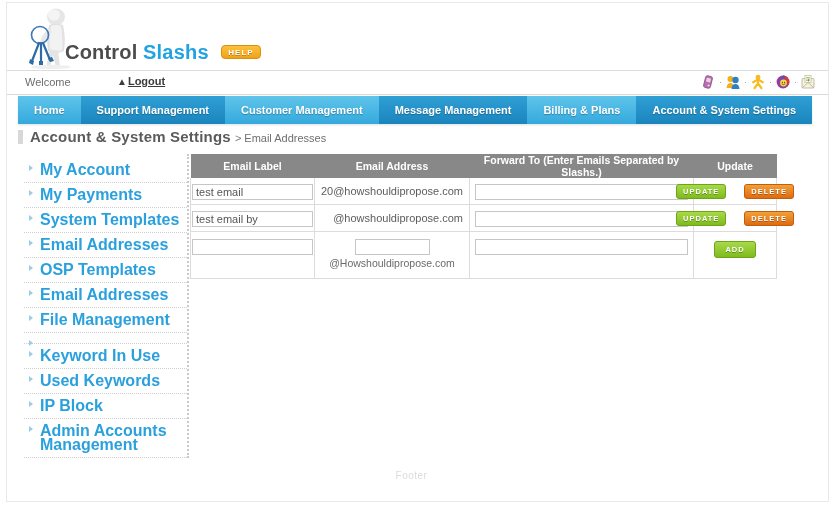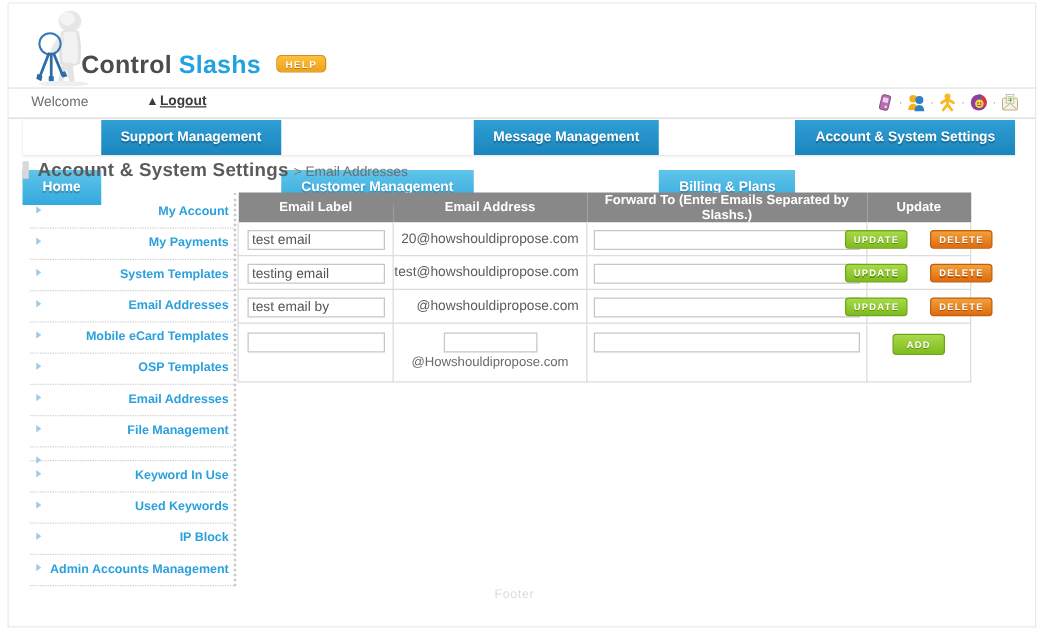--- a/index.html
+++ b/index.html
@@ -124,21 +124,21 @@
     color: #ffffff;
     font-size: 11px;
     font-weight: bold;
     text-align: center;
     padding: 0 16px;
     cursor: pointer;
     white-space: nowrap;
     text-shadow: 0 1px 1px rgba(0,0,0,0.28);
     box-sizing: border-box;
   }
-  .navtab.light { background: linear-gradient(#5fc4ea, #34a9dd); margin-top: 40px; }
+  .navtab.light { background: linear-gradient(#5fc4ea, #34a9dd); }
   .navtab.dark  { background: linear-gradient(#2f9fd4, #1a85bd); }
 
   
   #page-title-row {
     position: absolute;
     left: 18px; top: 128px;
     width: 795px; height: 22px;
   }
   #title-bar-mark {
     display:inline-block;
@@ -181,26 +181,25 @@
   }
   .side-item .arrow {
     position: absolute;
     left: 5px; top: 7px;
     width: 0; height: 0;
     border-left: 4px solid #9ecbe6;
     border-top: 3px solid transparent;
     border-bottom: 3px solid transparent;
   }
   .side-item .lbl {
-    font-size: 10px;
+    font-size: 16px;
     font-weight: bold;
     color: #2aa0dd;
     line-height: 14px;
     display: block;
-    text-align: right;
   }
 
   
   #table-wrap {
     position: absolute;
     left: 172px; top: 0;
     width: 600px;
   }
   table#email-table {
     border-collapse: collapse;
@@ -237,21 +236,21 @@
     border: 1px solid #c6c6c6;
     background: #ffffff;
     font-family: "Liberation Sans", sans-serif;
     font-size: 11px;
     color: #555555;
     height: 16px;
     padding: 1px 3px;
     box-sizing: border-box;
     outline: none;
   }
-  input.label-inp  { width: 110px; }
+  input.label-inp  { width: 121px; }
   input.fwd-inp    { width: 213px; }
   input.addr-inp   { width: 75px; }
 
   .addr-text {
     font-size: 11px;
     color: #5c5c5c;
     padding-right: 6px;
     text-align: right;
     display: block;
   }
@@ -432,24 +431,20 @@
           <span class="arrow"></span>
           <span class="lbl">My Payments</span>
         </div>
         <div class="side-item">
           <span class="arrow"></span>
           <span class="lbl">System Templates</span>
         </div>
         <div class="side-item">
           <span class="arrow"></span>
           <span class="lbl">Email Addresses</span>
-        </div>
-        <div class="side-item">
-          <span class="arrow"></span>
-          <span class="lbl">Mobile eCard Templates</span>
         </div>
         <div class="side-item">
           <span class="arrow"></span>
           <span class="lbl">OSP Templates</span>
         </div>
         <div class="side-item">
           <span class="arrow"></span>
           <span class="lbl">Email Addresses</span>
         </div>
         <div class="side-item">
@@ -491,33 +486,20 @@
             <th>Email Address</th>
             <th>Forward To (Enter Emails Separated by Slashs.)</th>
             <th>Update</th>
           </tr>
         </thead>
         <tbody id="table-body">
             <tr class="data-row">
               <td><input type="text" class="txt label-inp" value="test email" placeholder="" style=""></td>
               <td>
                 <span class="addr-text">20@howshouldipropose.com</span>
-              </td>
-              <td><input type="text" class="txt fwd-inp" value="" style=""></td>
-              <td>
-                <div class="btn-cell-inner">
-                  <span class="btn btn-update">UPDATE</span>
-                  <span class="btn btn-delete">DELETE</span>
-                </div>
-              </td>
-            </tr>
-            <tr class="data-row">
-              <td><input type="text" class="txt label-inp" value="testing email" placeholder="" style=""></td>
-              <td>
-                <span class="addr-text">test@howshouldipropose.com</span>
               </td>
               <td><input type="text" class="txt fwd-inp" value="" style=""></td>
               <td>
                 <div class="btn-cell-inner">
                   <span class="btn btn-update">UPDATE</span>
                   <span class="btn btn-delete">DELETE</span>
                 </div>
               </td>
             </tr>
             <tr class="data-row">

